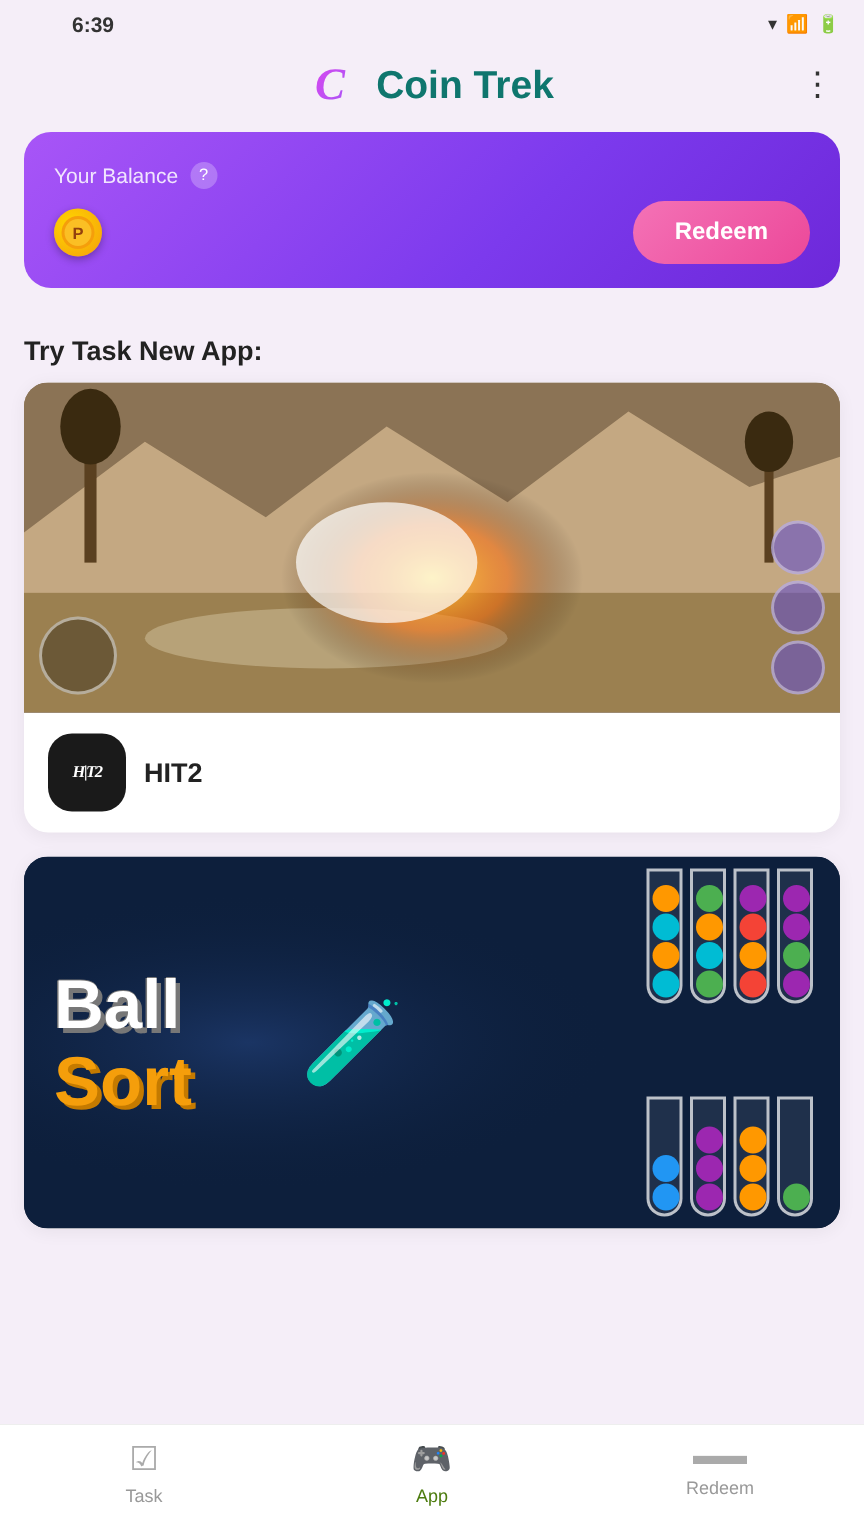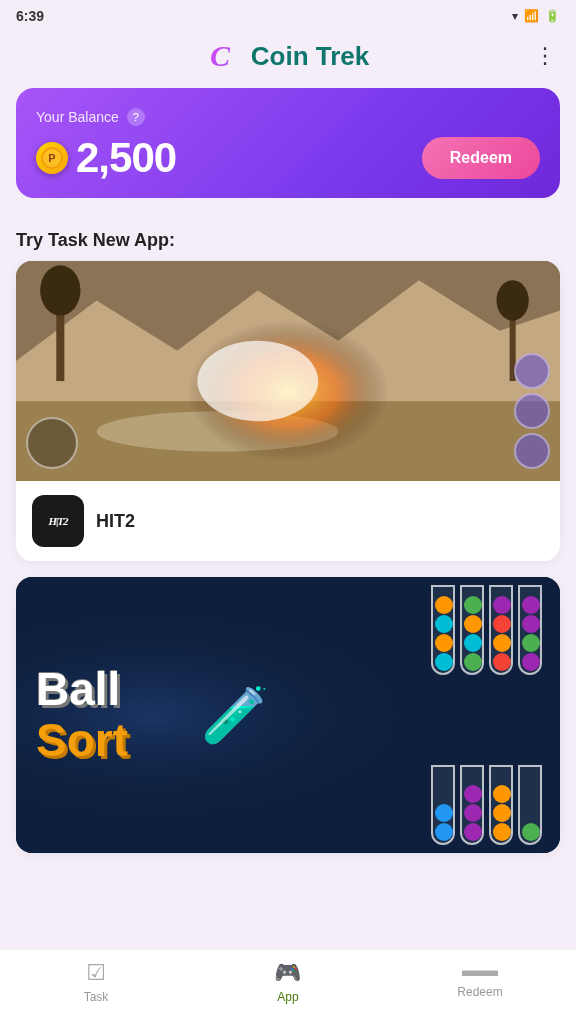--- a/index.html
+++ b/index.html
@@ -13,20 +13,21 @@
       overflow-x: hidden;
     }
 
     
     .status-bar {
       display: flex;
       justify-content: space-between;
       align-items: center;
       padding: 8px 16px 4px;
       background: #f5eef8;
+      margin-left: 32px;
     }
     .status-time {
       font-size: 14px;
       font-weight: 600;
       color: #333;
     }
     .status-icons {
       display: flex;
       gap: 6px;
       align-items: center;
@@ -206,21 +207,21 @@
       width: 36px;
       height: 36px;
       border-radius: 50%;
       background: rgba(100,80,200,0.6);
       border: 2px solid rgba(255,255,255,0.4);
     }
 
     
     .game-screenshot-ball {
       width: 100%;
-      height: 276px;
+      height: 248px;
       background: linear-gradient(180deg, #1a2a4a 0%, #0d1f3c 40%, #152035 100%);
       position: relative;
       overflow: hidden;
     }
 
     .app-info {
       display: flex;
       align-items: center;
       gap: 12px;
       padding: 14px 16px;
@@ -320,21 +321,20 @@
   </div>
   <div class="balance-row">
     <div class="balance-amount">
       <div class="coin-icon">
         <svg width="24" height="24" viewBox="0 0 24 24">
           <circle cx="12" cy="12" r="11" fill="#f59e0b"></circle>
           <circle cx="12" cy="12" r="9" fill="#fbbf24"></circle>
           <text x="12" y="16" text-anchor="middle" font-size="11" font-weight="bold" fill="#92400e">P</text>
         </svg>
       </div>
-      <span class="balance-number">2,500</span>
     </div>
     <button class="redeem-btn">Redeem</button>
   </div>
 </div>
 
 <div class="section-title">Try Task New App:</div>
 
 <div class="app-card">
   <div class="game-screenshot-hit2">
     <div class="hit2-overlay"></div>
@@ -367,21 +367,21 @@
     </svg>
 
     <div class="hit2-ui-left"></div>
     <div class="hit2-ui-right">
       <div class="hit2-btn"></div>
       <div class="hit2-btn"></div>
       <div class="hit2-btn"></div>
     </div>
   </div>
   <div class="app-info">
-    <div class="app-icon-img" style="background:#1a1a1a;">
+    <div class="app-icon-img" style="background:#1a1a1a;border-radius:16px;">
       <span class="hit2-icon-text" style="font-size:11px; font-weight:800; color:white; font-style:italic;">H|T2</span>
     </div>
     <span class="app-name">HIT2</span>
   </div>
 </div>
 
 <div class="app-card">
   <div class="game-screenshot-ball">
     <svg width="100%" height="100%" viewBox="0 0 540 220" preserveAspectRatio="xMidYMid slice" style="position:absolute;top:0;left:0;">
 

